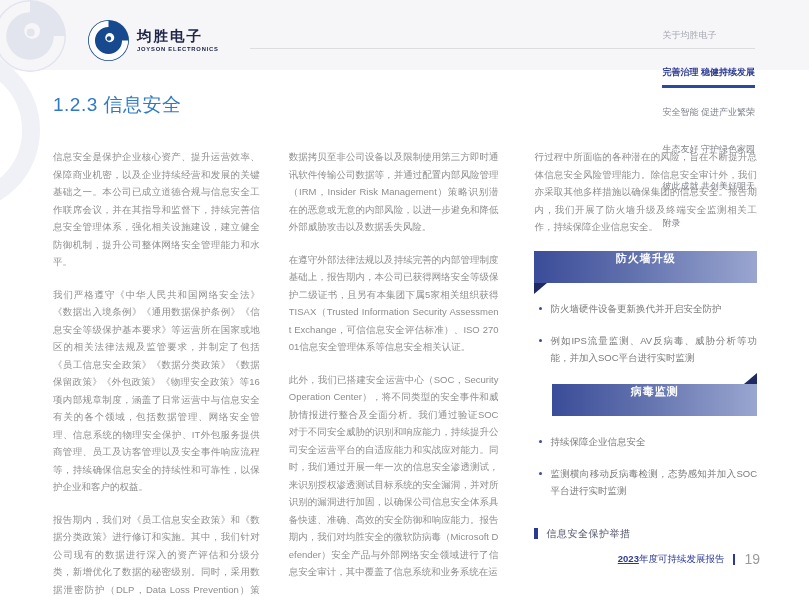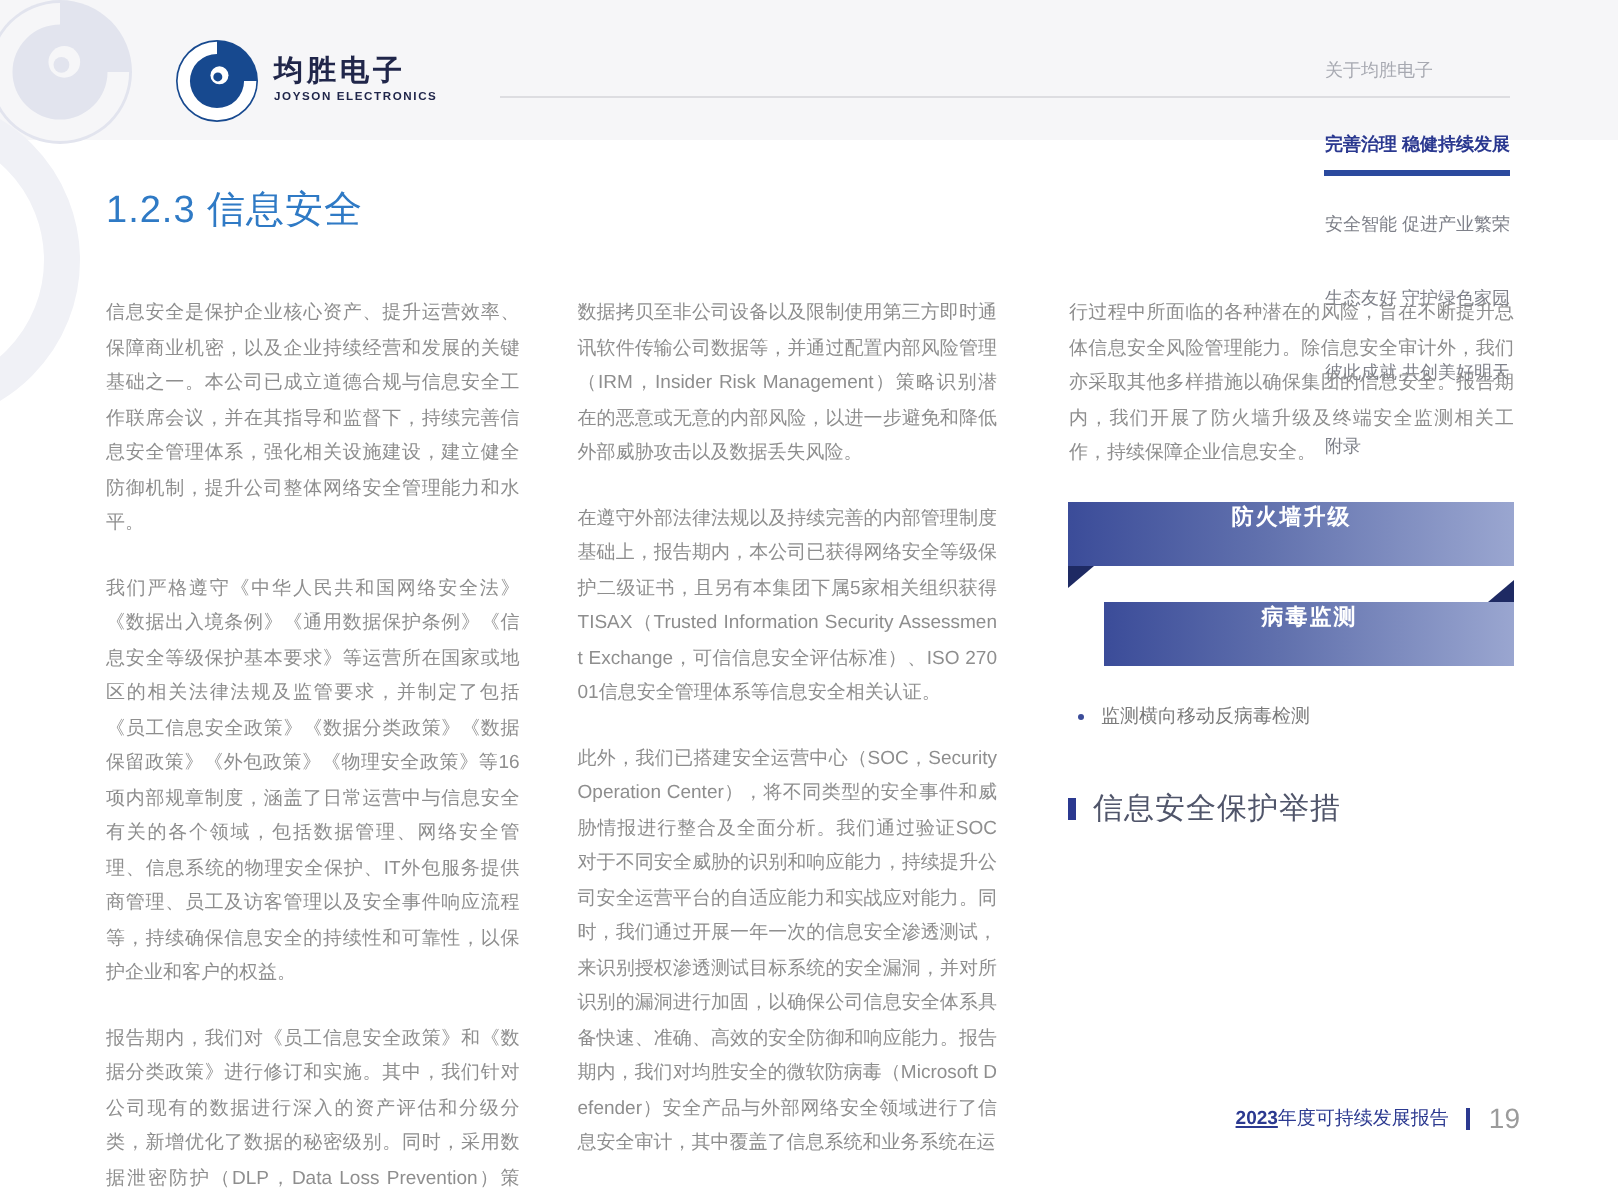--- a/index.html
+++ b/index.html
@@ -104,21 +104,21 @@
   .bullet::before {
     content:""; position:absolute; left:5px; top:7px;
     width:3px; height:3px; border-radius:50%; background:#3b4c99;
   }
 
   
   .caption {
     margin-top:28px; display:flex; align-items:center; gap:8px;
   }
   .caption-bar { width:4px; height:11px; background:#2b3990; }
-  .caption-text { font-size:15px; color:#50556a; letter-spacing:0.5px; }
+  .caption-text { font-size:10px; color:#50556a; letter-spacing:0.5px; }
 
   
   .footer {
     position:absolute; top:551px; left:0; right:49px;
     display:flex; justify-content:flex-end; align-items:center; gap:9px;
   }
   .footer-title { font-size:9.5px; color:#2b3990; }
   .footer-title b { font-weight:bold;text-decoration:underline; }
   .footer-divider { width:2px; height:11px; background:#2b3990; }
   .footer-page { font-size:14px; color:#9b9b9b; }
@@ -176,29 +176,34 @@
   </div>
 
   <div class="col col-3">
     <p class="para">行过程中所面临的各种潜在的风险，旨在不断提升总体信息安全风险管理能力。除信息安全审计外，我们亦采取其他多样措施以确保集团的信息安全。报告期内，我们开展了防火墙升级及终端安全监测相关工作，持续保障企业信息安全。</p>
 
     <div class="callout">
       <div class="banner">
         <span>防火墙升级</span>
         <span class="fold-bl"></span>
       </div>
+      <ul class="bullets">
+        <li class="bullet">防火墙硬件设备更新换代并开启安全防护</li>
+        <li class="bullet">例如IPS流量监测、AV反病毒、威胁分析等功能，并加入SOC平台进行实时监测</li>
+      </ul>
     </div>
 
     <div class="callout" style="margin-top:18px;">
       <div class="banner banner-inset">
         <span>病毒监测</span>
         <span class="fold-tr"></span>
       </div>
       <ul class="bullets">
-        <li class="bullet">监测横向移动反病毒检测</li>
+        <li class="bullet">持续保障企业信息安全</li>
+        <li class="bullet">监测横向移动反病毒检测，态势感知并加入SOC平台进行实时监测</li>
       </ul>
     </div>
 
     <div class="caption">
       <span class="caption-bar"></span>
       <span class="caption-text">信息安全保护举措</span>
     </div>
   </div>
 
 </div>

